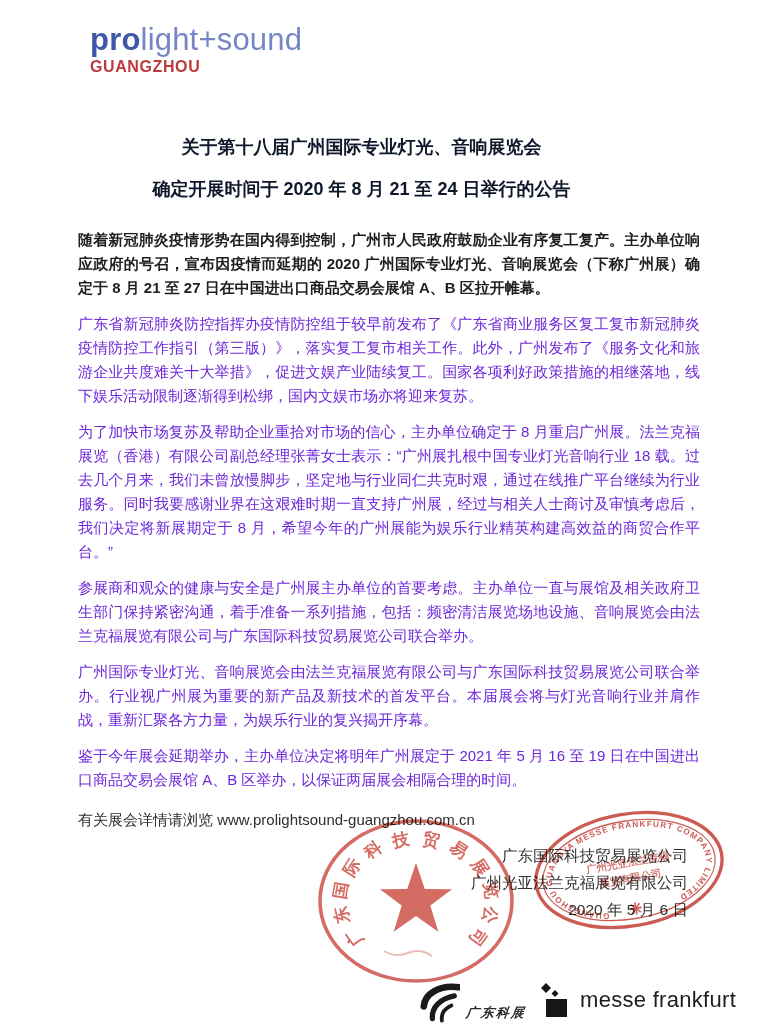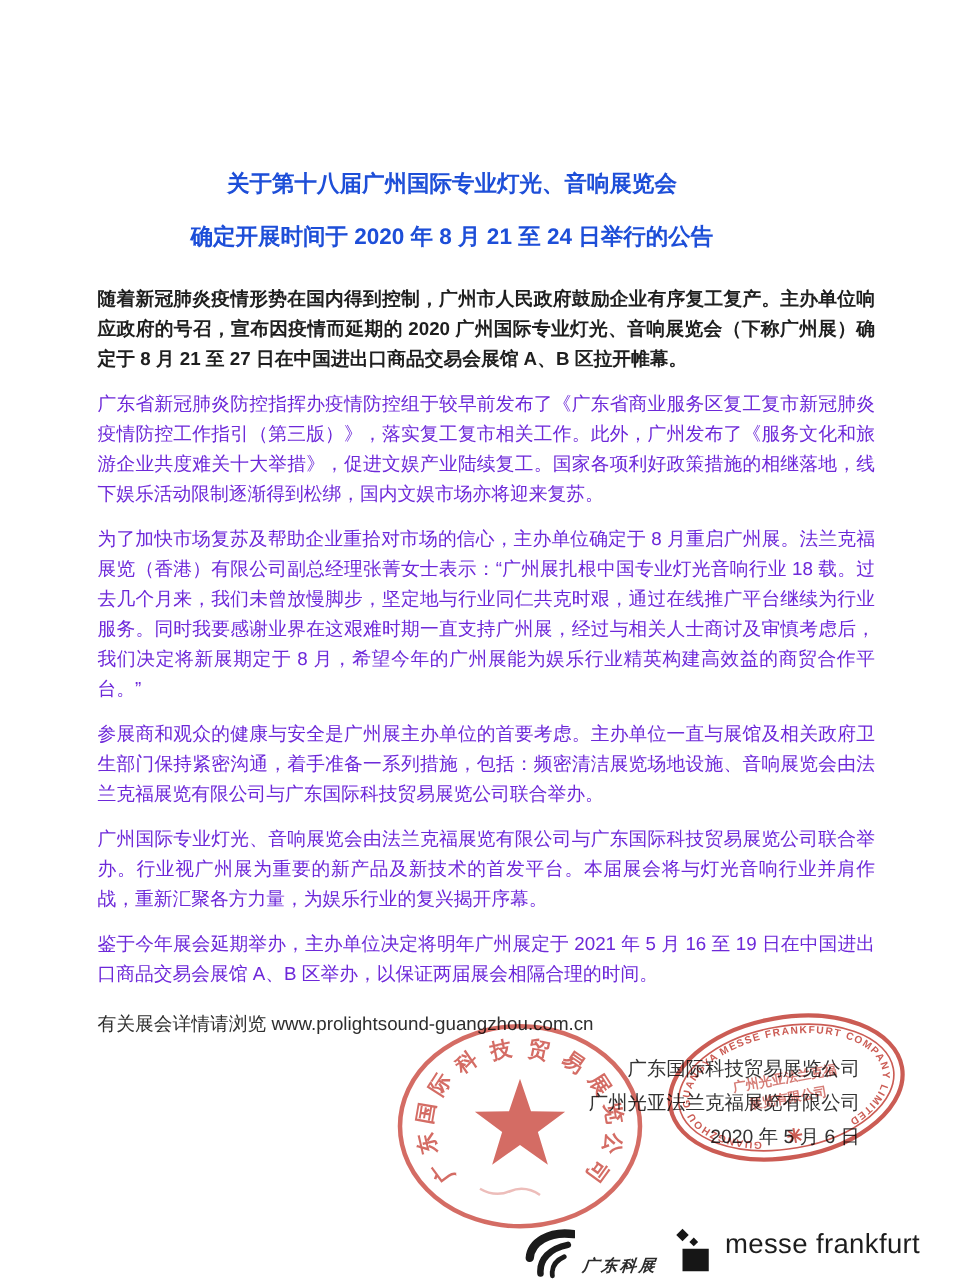--- a/index.html
+++ b/index.html
@@ -7,21 +7,21 @@
     position:relative;width:778px;height:1026px;background:#ffffff;overflow:hidden;
     font-family:"Liberation Sans","DejaVu Sans",sans-serif;color:#2b2b2b;
   }
   
   .logo{position:absolute;left:90px;top:24px;line-height:1;}
   .brand{font-size:31px;letter-spacing:0.2px;}
   .brand-bold{font-weight:700;}
   .brand-sub{font-size:16px;font-weight:700;letter-spacing:0.6px;margin-top:4px;}
   
   .title{position:absolute;left:0;top:126px;width:723px;margin:0;text-align:center;
-    font-size:18px;font-weight:700;color:#1d4ed8;line-height:42px;}
+    font-size:18px;font-weight:700;color:#0f172a;line-height:42px;}
   .title-line{display:block;}
   
   .content{position:absolute;left:78px;top:228px;width:622px;}
   .para{margin:0 0 12px 0;font-size:15px;line-height:24px;text-align:justify;
     text-justify:inter-ideograph;color:#6d28d9;}
   .para.bold{font-weight:700;color:#1f1f1f;}
   .web-line{margin:16px 0 0 0;font-size:15px;line-height:24px;color:#2e2e2e;}
   .web-line a{color:#2e2e2e;text-decoration:none;cursor:pointer;}
   
   .signature{position:absolute;top:842px;right:90px;text-align:right;z-index:2;
@@ -33,28 +33,34 @@
   .round-char{font-size:17px;font-weight:700;fill:#cb4b42;text-anchor:middle;
     dominant-baseline:central;font-family:"Liberation Sans","DejaVu Sans",sans-serif;}
   .oval-en{font-size:8.2px;font-weight:700;letter-spacing:1.1px;fill:#c4453c;
     font-family:"Liberation Sans","DejaVu Sans",sans-serif;}
   .oval-cn{font-size:10.5px;font-weight:700;fill:#c4453c;text-anchor:middle;opacity:0.8;
     font-family:"Liberation Sans","DejaVu Sans",sans-serif;}
   
   .guangya-logo{position:absolute;left:420px;top:982px;display:flex;align-items:flex-end;}
   .guangya-text{font-size:13px;font-weight:700;font-style:italic;color:#2a2a2a;
     margin:0 0 3px 6px;letter-spacing:2px;transform:skewX(-6deg);}
-  .mf-logo{position:absolute;left:538px;top:982px;display:flex;align-items:flex-start;}
+  .mf-logo{position:absolute;left:538px;top:982px;display:flex;align-items:center;}
   .mf-text{font-size:22px;color:#1d1d1d;margin:0 0 1px 10px;letter-spacing:0.3px;}
 </style>
 </head>
 <body>
 
 <div class="page">
 
+  <header class="logo">
+    <div class="brand">
+      <span class="brand-bold" style="color:#3f57a5">pro</span><span class="brand-light" style="color:#7486c4">light+sound</span>
+    </div>
+    <div class="brand-sub" style="color:#bd3a3a">GUANGZHOU</div>
+  </header>
 
   <h1 class="title">
     <span class="title-line">关于第十八届广州国际专业灯光、音响展览会</span>
     <span class="title-line">确定开展时间于 2020 年 8 月 21 至 24 日举行的公告</span>
   </h1>
 
   <main class="content">
     <p class="para bold">随着新冠肺炎疫情形势在国内得到控制，广州市人民政府鼓励企业有序复工复产。主办单位响应政府的号召，宣布因疫情而延期的 2020 广州国际专业灯光、音响展览会（下称广州展）确定于 8 月 21 至 27 日在中国进出口商品交易会展馆 A、B 区拉开帷幕。</p>
     <p class="para">广东省新冠肺炎防控指挥办疫情防控组于较早前发布了《广东省商业服务区复工复市新冠肺炎疫情防控工作指引（第三版）》，落实复工复市相关工作。此外，广州发布了《服务文化和旅游企业共度难关十大举措》，促进文娱产业陆续复工。国家各项利好政策措施的相继落地，线下娱乐活动限制逐渐得到松绑，国内文娱市场亦将迎来复苏。</p>
     <p class="para">为了加快市场复苏及帮助企业重拾对市场的信心，主办单位确定于 8 月重启广州展。法兰克福展览（香港）有限公司副总经理张菁女士表示：“广州展扎根中国专业灯光音响行业 18 载。过去几个月来，我们未曾放慢脚步，坚定地与行业同仁共克时艰，通过在线推广平台继续为行业服务。同时我要感谢业界在这艰难时期一直支持广州展，经过与相关人士商讨及审慎考虑后，我们决定将新展期定于 8 月，希望今年的广州展能为娱乐行业精英构建高效益的商贸合作平台。”</p>

